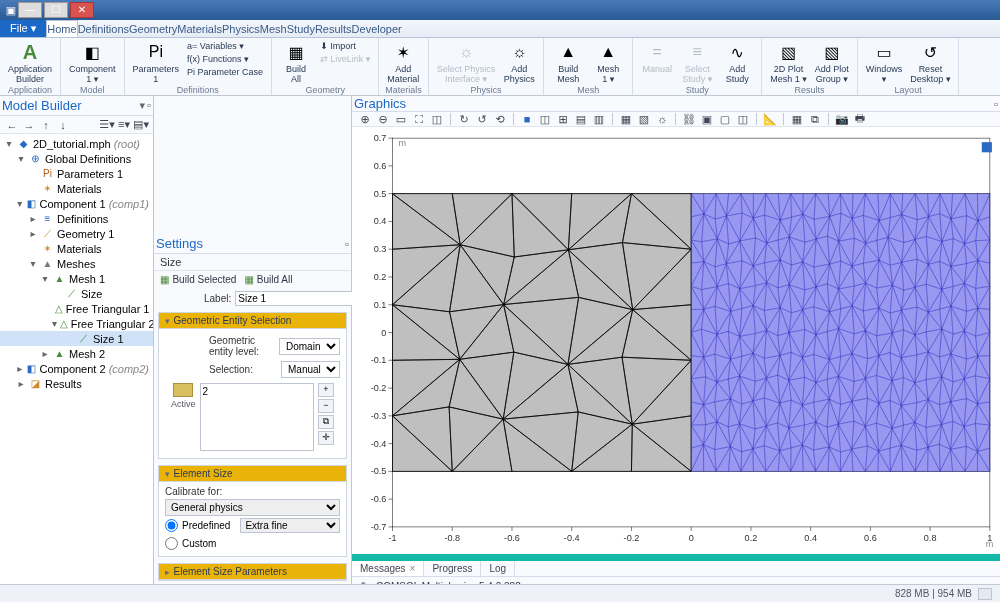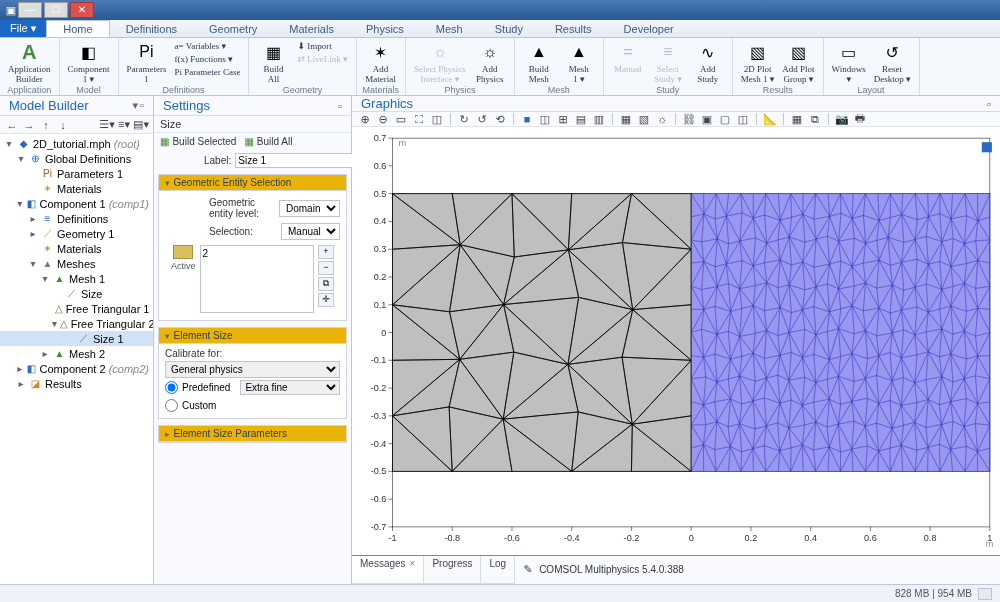--- a/index.html
+++ b/index.html
@@ -4,46 +4,46 @@
 <style>
 * { margin: 0; padding: 0; box-sizing: border-box; font-family: "Segoe UI", Tahoma, sans-serif; }
 body { width: 1000px; height: 602px; overflow: hidden; background: #fff; font-size: 11px; display: flex; flex-direction: column; }
 .titlebar { height: 20px; background: linear-gradient(#4a7ab8,#2a5a95); color: #fff; display: flex; align-items: center; padding: 0 4px; font-size: 11px; }
 .titlebar .title { flex: 1; text-align: center; color: #dde; }
 .titlebar .wincontrols { display: flex; gap: 2px; }
 .wbtn { width: 24px; height: 16px; text-align: center; line-height: 14px; background: #ddd; border: 1px solid #999; font-size: 10px; cursor: pointer; }
 .wbtn.close { background: #d9544f; color: #fff; border-color: #a33; }
 .menubar { height: 18px; background: linear-gradient(#f3f6fb,#e6ecf5); display: flex; align-items: center; border-bottom: 1px solid #b8c4d8; }
 .filebtn { background: #1c68c5; color: #fff; padding: 1px 10px; height: 100%; display: flex; align-items: center; gap: 3px; cursor: pointer; }
-.tab { padding: 1px 16px; color: #3a5a88; cursor: pointer; height: 100%; display: flex; align-items: center; }
+.tab { padding: 1px 0; color: #3a5a88; cursor: pointer; height: 100%; display: flex; align-items: center; }
 .tab.active { background: #fff; border: 1px solid #b8c4d8; border-bottom: 1px solid #fff; }
 .ribbon { height: 58px; background: #f5f8fc; border-bottom: 1px solid #c0c8d4; display: flex; }
 .rgroup { border-right: 1px solid #d5ddea; padding: 2px 6px 1px 6px; display: flex; flex-direction: column; }
 .rgroup .items { flex: 1; display: flex; gap: 4px; align-items: flex-start; }
 .rgroup .glabel { text-align: center; font-size: 9px; color: #6a7a90; }
 .rbtn { display: flex; flex-direction: column; align-items: center; gap: 1px; padding: 1px 2px; cursor: pointer; min-width: 36px; }
 .rbtn .ico { width: 22px; height: 22px; display: flex; align-items: center; justify-content: center; font-size: 16px; }
-.rbtn .lbl { font-size: 9px; color: #2a3a55; text-align: center; line-height: 10px; font-family: Liberation Serif, serif; }
+.rbtn .lbl { font-size: 9px; color: #2a3a55; text-align: center; line-height: 10px; }
 .rbtn.sm { flex-direction: row; min-width: auto; gap: 3px; align-items: center; }
 .stacked { display: flex; flex-direction: column; gap: 1px; }
 .rbtn.disabled .lbl, .rbtn.disabled .ico { color: #b5bcc8; }
 .main { flex: 1; display: flex; min-height: 0; }
 .panel { display: flex; flex-direction: column; border-right: 1px solid #c0c8d4; background: #f8fafd; }
-.panel-hdr { height: 20px; display: flex; align-items: center; padding: 0 9px; color: #1c68c5; font-size: 13px; border-bottom: 1px solid #d5ddea; }
+.panel-hdr { height: 20px; display: flex; align-items: center; padding: 0 2px; color: #1c68c5; font-size: 13px; border-bottom: 1px solid #d5ddea; }
 .panel-hdr .title { flex: 1; }
 .panel-hdr .ctrls { display: flex; gap: 2px; color: #667; font-size: 11px; }
 .panel-tb { height: 18px; display: flex; align-items: center; gap: 3px; padding: 0 5px; border-bottom: 1px solid #e0e5ec; }
 .tbico { width: 14px; height: 14px; display: inline-flex; align-items: center; justify-content: center; font-size: 11px; color: #445; cursor: pointer; }
 .tree { flex: 1; overflow: auto; padding: 2px 0; background: #ffffff; font-size: 11px; }
 .tnode { display: flex; align-items: center; gap: 3px; padding: 0 4px; height: 15px; cursor: pointer; white-space: nowrap; }
 .tnode .exp { width: 10px; color: #666; font-size: 10px; text-align: center; }
 .tnode .nico { width: 13px; height: 13px; display: inline-flex; align-items: center; justify-content: center; font-size: 10px; }
 .tnode.selected { background: #cfe2f8; }
 .ind0{padding-left:4px}.ind1{padding-left:16px}.ind2{padding-left:28px}.ind3{padding-left:40px}.ind4{padding-left:52px}.ind5{padding-left:64px}
-.settings { width: 198px; }
+.settings { width: 198px; justify-content: flex-end; }
 .subhdr { font-size: 11px; padding: 2px 6px; border-bottom: 1px solid #e0e5ec; color: #333; }
 .btnrow { display: flex; gap: 8px; padding: 3px 6px; font-size: 10px; color: #334; }
 .bsel { display: flex; gap: 3px; align-items: center; cursor: pointer; }
 .formrow { display: flex; align-items: center; padding: 3px 6px; gap: 4px; }
 .formrow label { font-size: 10px; color: #333; width: 90px; margin-left: 44px; }
 .formrow input[type=text], .formrow select { flex: 1; border: 1px solid #bcc4d0; font-size: 10px; padding: 1px 2px; background: #fff; }
 .section { border: 1px solid #d0d6e0; margin: 3px 4px; background: #fff; }
 .section-h { background: #eab308; padding: 2px 6px; font-size: 10px; color: #2a3a55; border-bottom: 1px solid #d0d6e0; display: flex; align-items: center; gap: 4px; }
 .section-h::before { content: "▾"; font-size: 9px; color: #667; }
 .section-h.collapsed::before { content: "▸"; }
@@ -51,21 +51,21 @@
 .selbox { display: flex; gap: 4px; padding: 3px 6px; }
 .selbox .list { flex: 1; height: 68px; border: 1px solid #bcc4d0; background: #fff; padding: 2px; font-size: 10px; }
 .selbox .sbtns { display: flex; flex-direction: column; gap: 2px; }
 .selbox .sbtns span { width: 16px; height: 14px; border: 1px solid #c0c8d4; text-align: center; font-size: 9px; cursor: pointer; background: #f0f3f8; }
 .radio { display: flex; align-items: center; gap: 4px; padding: 2px 0; font-size: 10px; }
 .graphics { flex: 1; display: flex; flex-direction: column; }
 .gtb { height: 18px; display: flex; align-items: center; gap: 4px; padding: 0 6px; background: #f8fafd; border-bottom: 1px solid #e0e5ec; }
 .gtb .sep { width: 1px; height: 12px; background: #c0c8d4; margin: 0 2px; }
 .plot { flex: 1; position: relative; background: #fff; }
 .plot svg { width: 100%; height: 100%; }
-.bottom-tabs { height: 36px; border-top: 1px solid #14b8a6; display: flex; flex-direction: row; background: #f8fafd; font-size: 10px; }
+.bottom-tabs { height: 36px; border-top: 7px solid #14b8a6; display: flex; flex-direction: column; background: #f8fafd; font-size: 10px; }
 .btabrow { display: flex; gap: 0; border-bottom: 1px solid #d5ddea; }
 .btab { padding: 2px 8px; border-right: 1px solid #d5ddea; cursor: pointer; color: #445; }
 .btab.active { background: #fff; }
 .btab .x { margin-left: 4px; color: #888; }
 .msgline { padding: 2px 6px; color: #334; display: flex; align-items: center; gap: 4px; }
 .statusbar { height: 18px; background: #eef2f8; border-top: 1px solid #c0c8d4; display: flex; align-items: center; justify-content: flex-end; padding: 0 8px; font-size: 10px; color: #556; gap: 6px; }
 </style>
 </head>
 <body>
 

